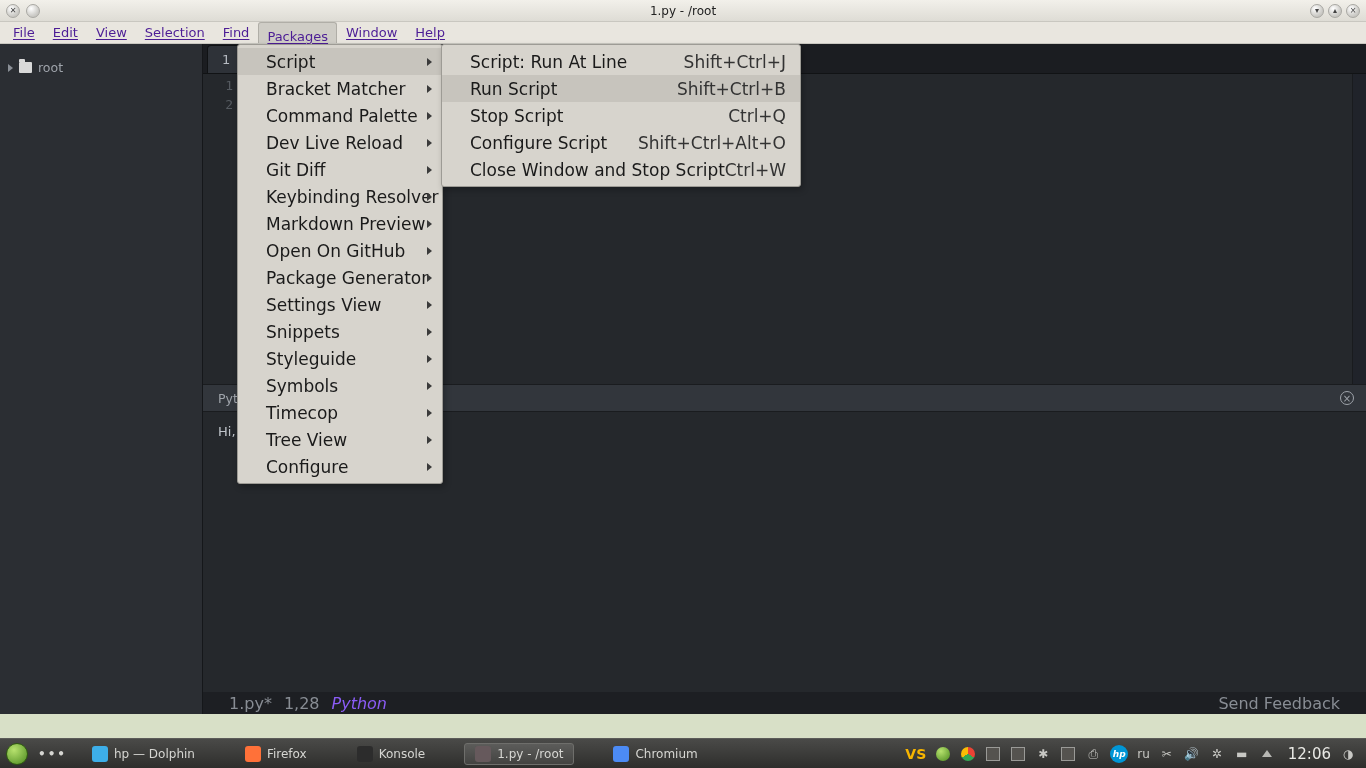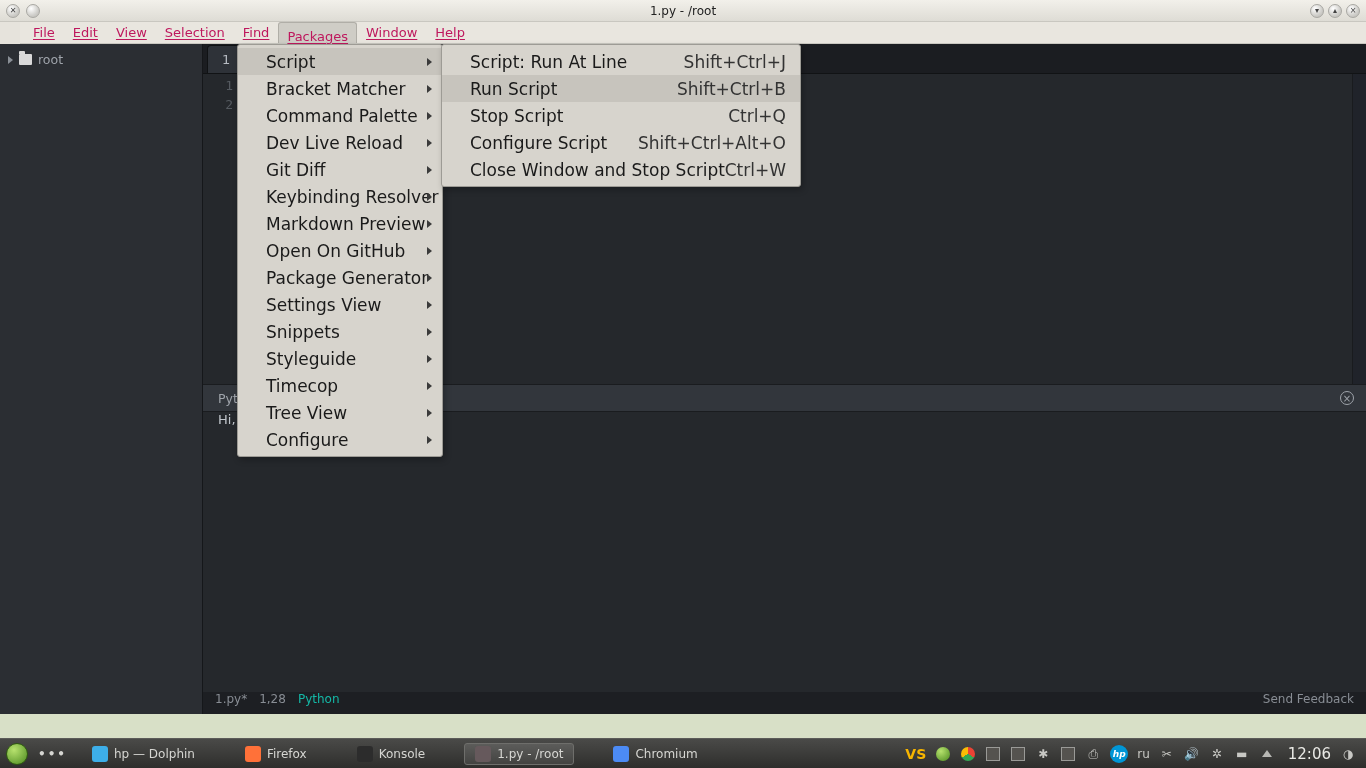--- a/index.html
+++ b/index.html
@@ -4,44 +4,44 @@
 <style>
   * { margin:0; padding:0; box-sizing:border-box; font-family:"DejaVu Sans","Liberation Sans",Arial,sans-serif; }
   html,body { width:1366px; height:768px; overflow:hidden; background:#e6e3dc; }
   
   .titlebar { height:22px; background:linear-gradient(#f2f0ea,#dedcd5); display:flex; align-items:center; font-size:12px; color:#333; position:relative; border-bottom:1px solid #c9c7c0;}
   .titlebar .left-icons { display:flex; gap:6px; padding-left:6px; align-items:center;}
   .titlebar .title { position:absolute; left:0; right:0; text-align:center; pointer-events:none; font-size:12px; color:#222;}
   .titlebar .right-icons { position:absolute; right:6px; display:flex; gap:4px;}
   .circle-btn { width:14px; height:14px; border-radius:50%; background:radial-gradient(circle at 35% 30%,#fff,#cfceca 60%,#b8b6b1); border:1px solid #a9a8a3; display:flex; align-items:center; justify-content:center; font-size:8px; color:#444;}
   
-  .menubar { height:22px; background:#e9e6df; display:flex; align-items:stretch; border-bottom:1px solid #c9c7c0; font-size:13px; color:#be185d; padding-left:4px; position:relative; z-index:30;margin-left:20px;}
+  .menubar { height:22px; background:#e9e6df; display:flex; align-items:stretch; border-bottom:1px solid #c9c7c0; font-size:13px; color:#4c1d95; padding-left:4px; position:relative; z-index:30;}
   .menubar .item { padding:3px 9px 0 9px; cursor:default; }
   .menubar .item.open { background:#cfcdc6; border:1px solid #b0aea7; border-bottom:none; border-radius:3px 3px 0 0; padding:6px 8px 0 8px;}
   .menubar .underline { text-decoration:underline; text-underline-offset:2px;}
   
   .app { position:absolute; top:44px; left:0; right:0; bottom:54px; display:flex; background:#25282c;}
   .sidebar { width:203px; background:#2b2e33; color:#9fa4ab; font-size:12.5px; border-right:1px solid #15171a;}
-  .tree-row { display:flex; align-items:center; gap:6px; padding:8px 8px;}
+  .tree-row { display:flex; align-items:center; gap:6px; padding:16px 8px;}
   .tree-caret { width:0;height:0;border-top:4px solid transparent;border-bottom:4px solid transparent;border-left:5px solid #8a8f96;}
   .folder-icon { width:13px;height:11px;background:#d9d9d9;border-radius:1px;position:relative;}
   .folder-icon:before{content:"";position:absolute;top:-3px;left:0;width:6px;height:3px;background:#d9d9d9;border-radius:1px 1px 0 0;}
   .editor-area { flex:1; display:flex; flex-direction:column; min-width:0;}
   .tab-bar { height:30px; background:#1b1d21; display:flex; align-items:flex-end; border-bottom:1px solid #111315;}
   .tab { height:28px; min-width:36px; background:#2e3238; color:#b6bbc2; font-size:13px; padding:6px 14px 0 14px; border-radius:4px 4px 0 0; margin-left:4px; border:1px solid #101214; border-bottom:none;}
   .gutter-line { width:40px; text-align:right; padding-right:10px; color:#555a60; font-family:"DejaVu Sans Mono",monospace; font-size:13px; line-height:19px;}
   .code-body { flex:1; background:#25282c; display:flex; }
   .gutter { background:#25282c; border-right:1px solid #25282c; padding-top:2px;}
   .status-strip { height:28px; background:#32363c; border-top:1px solid #1a1c1f; border-bottom:1px solid #1a1c1f; display:flex; align-items:center; color:#9fa4ab; font-size:12.5px; padding-left:15px; position:relative;}
   .status-close { position:absolute; right:12px; width:14px; height:14px; border:1.5px solid #9fa4ab; border-radius:50%; display:flex; align-items:center; justify-content:center; font-size:10px; color:#9fa4ab;}
-  .console { flex:0 0 auto; background:#25282c; color:#bfc4ca; font-family:"DejaVu Sans Mono",monospace; font-size:13px; padding:0 15px 0 15px; height:280px;}
+  .console { flex:0 0 auto; background:#25282c; color:#bfc4ca; font-family:"DejaVu Sans Mono",monospace; font-size:13px; padding:12px 15px 0 15px; height:280px;}
   .minimap { width:14px; background:#20232a; border-left:1px solid #191b1e;}
   .editor-content {flex:1;}
   
-  .bottom-status { height:22px; background:#1d1f23; color:#888d94; font-size:12px; display:flex; padding:0 12px; justify-content:space-between;}
+  .bottom-status { height:22px; background:#1d1f23; color:#888d94; font-size:16px; display:flex; align-items:center; padding:0 26px; justify-content:space-between;}
   .bottom-status .left {display:flex; gap:12px;}
   
   .menu-popup { position:absolute; background:#d7d4cd; border:1px solid #9d9b95; border-radius:3px; box-shadow:2px 3px 6px rgba(0,0,0,.25); font-size:17px; color:#1a1a1a; padding:3px 0; z-index:50;}
   .menu-popup .mi { display:flex; align-items:center; padding:3.5px 28px 3.5px 28px; position:relative; white-space:nowrap;}
   .menu-popup .mi.hover { background:#c7c4bd;}
   .menu-popup .mi .arw { position:absolute; right:10px; top:50%; transform:translateY(-50%); width:0;height:0;border-top:4px solid transparent;border-bottom:4px solid transparent;border-left:5px solid #3a3a3a;}
   .menu-popup .mi .shortcut { position:absolute; right:14px; color:#333;}
   .packages-menu { top:44px; left:237px; width:206px;}
   .script-menu   { top:44px; left:441px; width:360px;}
   
@@ -111,21 +111,21 @@
       <span>Pyth</span>
       <span class="status-close">×</span>
     </div>
     <div class="console">
       <div>Hi,</div>
     </div>
     <div class="bottom-status">
       <div class="left">
         <span>1.py*</span>
         <span>1,28</span>
-        <span style="color:#14b8a6;">Python</span>
+        <span style="color:#8b5cf6;font-style:italic;">Python</span>
       </div>
       <span>Send Feedback</span>
     </div>
   </div>
 </div>
 
 <div class="menu-popup packages-menu" id="packages-menu">
     <div class="mi hover">
       <span>Script</span>
       <span class="arw"></span>
@@ -165,20 +165,24 @@
     <div class="mi">
       <span>Settings View</span>
       <span class="arw"></span>
     </div>
     <div class="mi">
       <span>Snippets</span>
       <span class="arw"></span>
     </div>
     <div class="mi">
       <span>Styleguide</span>
+      <span class="arw"></span>
+    </div>
+    <div class="mi">
+      <span>Symbols</span>
       <span class="arw"></span>
     </div>
     <div class="mi">
       <span>Timecop</span>
       <span class="arw"></span>
     </div>
     <div class="mi">
       <span>Tree View</span>
       <span class="arw"></span>
     </div>

